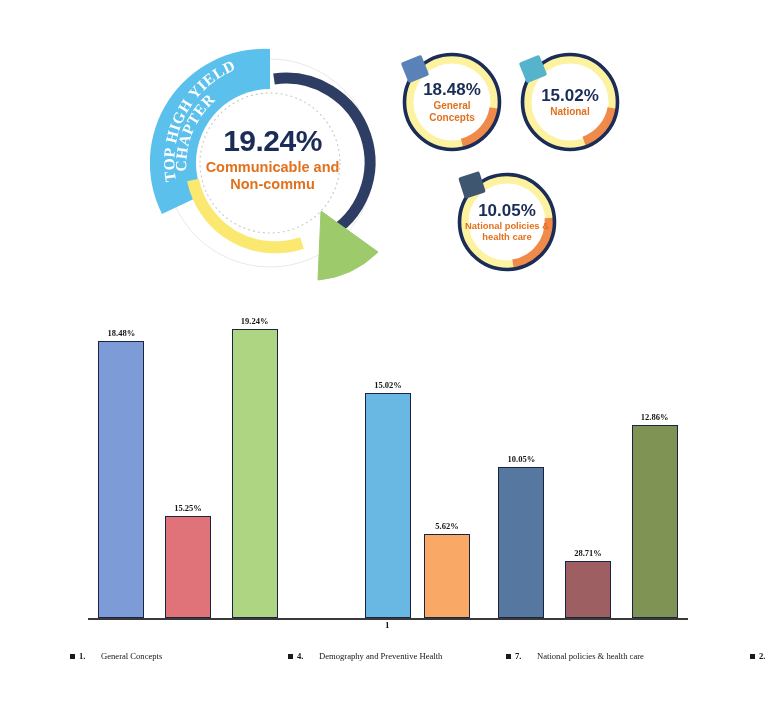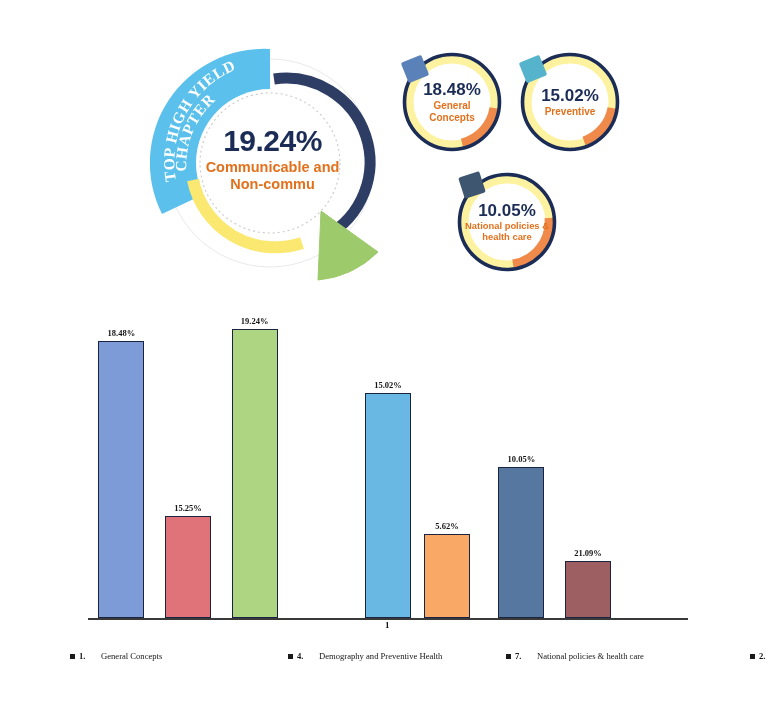--- a/index.html
+++ b/index.html
@@ -233,21 +233,21 @@
 
   <div class="donut-wrap mini-donut" id="mini-donut-2">
     <svg width="104" height="104" viewBox="0 0 104 104">
       <circle cx="52" cy="52" r="43" fill="none" stroke="#fdf2a0" stroke-width="9"></circle>
       <path d="M 94 58 A 43 43 0 0 1 66 91" fill="none" stroke="#f08a4b" stroke-width="9"></path>
       <circle cx="52" cy="52" r="47.5" fill="none" stroke="#1b2d56" stroke-width="3.6"></circle>
       <rect x="4" y="8" width="22" height="22" rx="2" transform="rotate(-22 15 19)" fill="#55b3cc"></rect>
     </svg>
     <div class="donut-center">
       <div class="mini-pct">15.02%</div>
-      <div class="mini-label">Preventive</div>
+      <div class="mini-label">National</div>
     </div>
   </div>
 
   <div class="donut-wrap mini-donut" id="mini-donut-3">
     <svg width="104" height="104" viewBox="0 0 104 104">
       <circle cx="52" cy="52" r="43" fill="none" stroke="#fdf2a0" stroke-width="9"></circle>
       <path d="M 94 48 A 43 43 0 0 1 58 94" fill="none" stroke="#f08a4b" stroke-width="9"></path>
       <circle cx="52" cy="52" r="47.5" fill="none" stroke="#1b2d56" stroke-width="3.6"></circle>
       <rect x="6" y="4" width="22" height="22" rx="2" transform="rotate(-18 17 15)" fill="#3f5670"></rect>
     </svg>
@@ -278,22 +278,26 @@
       </div>
       <div class="bar-slot" style="left: 336px; width: 46px;">
         <div class="bar-value">5.62%</div>
         <div class="bar-rect" title="Environment and sanitation: 5.62%" style="height: 84.3px; background: rgb(249, 168, 102);"></div>
       </div>
       <div class="bar-slot" style="left: 410.333px; width: 46px;">
         <div class="bar-value">10.05%</div>
         <div class="bar-rect" title="National policies &amp; health care: 10.05%" style="height: 150.75px; background: rgb(85, 119, 160);"></div>
       </div>
       <div class="bar-slot" style="left: 477px; width: 46px;">
-        <div class="bar-value">21.09%</div>
+        <div class="bar-value">28.71%</div>
         <div class="bar-rect" title="Biostatistics: 3.78%" style="height: 56.7px; background: rgb(158, 95, 98);"></div>
+      </div>
+      <div class="bar-slot" style="left: 543.667px; width: 46px;">
+        <div class="bar-value">12.86%</div>
+        <div class="bar-rect" title="Miscellaneous: 12.86%" style="height: 192.9px; background: rgb(127, 147, 85);"></div>
       </div>
     </div>
   <div id="axis-line"></div>
   <div id="x-tick-label" style="left: 385px;">1</div>
 </div>
 
 <div id="legend">
     <div class="legend-item">
       <span class="legend-swatch" style="background: rgb(26, 26, 26);"></span>
       <span class="legend-num">1.</span>

